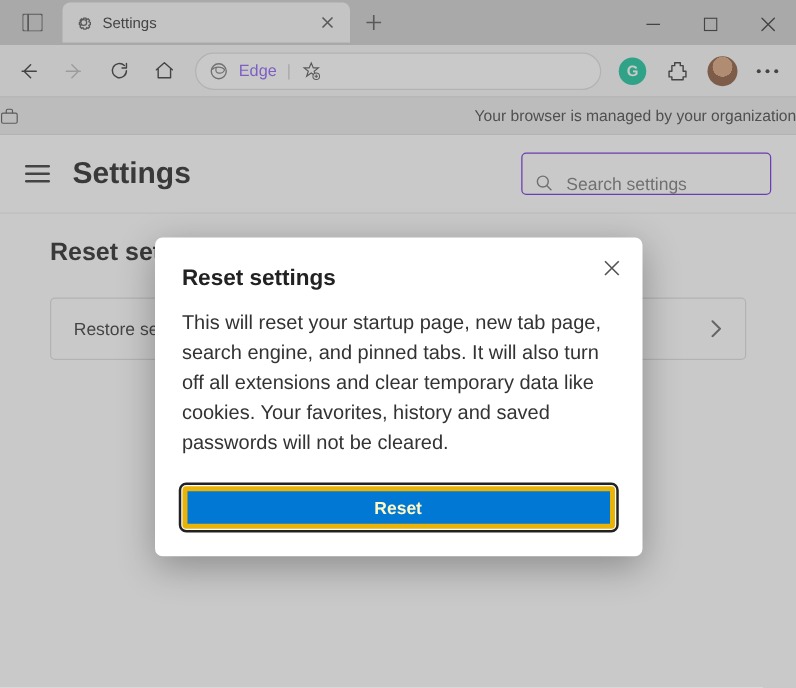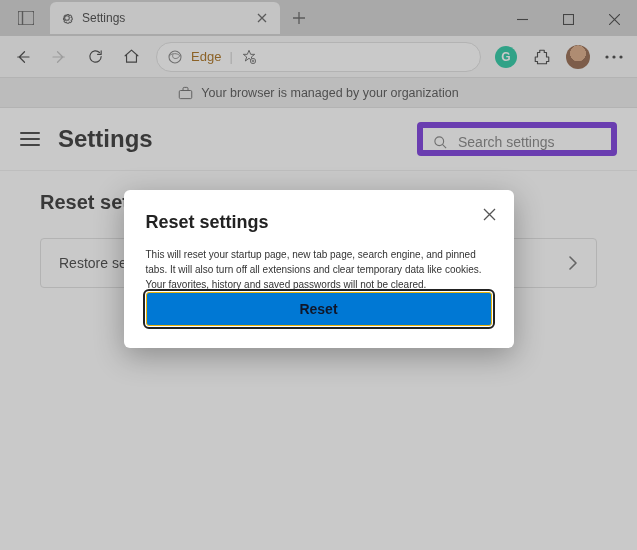--- a/index.html
+++ b/index.html
@@ -14,50 +14,50 @@
   .tab .title { flex: 1; color: #333; }
   .tab .close { width: 16px; height: 16px; display: flex; align-items: center; justify-content: center; }
   .new-tab { width: 30px; height: 30px; display: flex; align-items: center; justify-content: center; margin-left: 4px; }
   .win-controls { margin-left: auto; display: flex; }
   .win-btn { width: 46px; height: 34px; display: flex; align-items: center; justify-content: center; }
 
   
   .toolbar { height: 42px; background: #f7f7f7; display: flex; align-items: center; padding: 0 6px; gap: 2px; border-bottom: 1px solid #ddd; }
   .tool-btn { width: 34px; height: 34px; display: flex; align-items: center; justify-content: center; border-radius: 4px; }
   .addr { flex: 1; height: 30px; background: #fff; border: 1px solid #ddd; border-radius: 15px; display: flex; align-items: center; padding: 0 10px; margin: 0 6px; font-size: 13px; color: #555; gap: 8px; }
-  .addr .edge-label { color: #a16207; }
+  .addr .edge-label { color: #8b5cf6; }
   .addr .sep { color: #ccc; }
   .addr .url { flex: 1; color: #222; white-space: nowrap; overflow: hidden; text-overflow: ellipsis; }
   .avatar { width: 24px; height: 24px; border-radius: 50%; background: radial-gradient(circle at 50% 35%, #d8a27a 40%, #8b5a3c 41%); margin: 0 5px; }
   .grammarly { width: 22px; height: 22px; border-radius: 50%; background: #15c39a; display: flex; align-items: center; justify-content: center; color: #fff; font-size: 12px; font-weight: bold; }
 
   
-  .managed { height: 30px; background: #ececec; display: flex; align-items: center; justify-content: center; font-size: 12.5px; color: #444; gap: 8px; border-bottom: 1px solid #ddd; }
+  .managed { height: 30px; background: #ececec; display: flex; align-items: center; justify-content: space-between; font-size: 12.5px; color: #444; gap: 8px; border-bottom: 1px solid #ddd; }
 
   
   .settings-hdr { background: #fff; display: flex; align-items: center; padding: 14px 20px; gap: 18px; border-bottom: 1px solid #eee; }
   .hamburger { width: 20px; height: 14px; display: flex; flex-direction: column; justify-content: space-between; }
   .hamburger span { height: 2px; background: #333; border-radius: 1px; }
   .settings-title { font-size: 24px; font-weight: 600; color: #222; flex: 1; }
-  .search-box { width: 200px; height: 34px; border: 6px solid #6d28d9; border-radius: 4px; display: flex; align-items: flex-end; padding: 0 10px; gap: 10px; color: #777; font-size: 14px; }
+  .search-box { width: 200px; height: 34px; border: 1px solid #6d28d9; border-radius: 4px; display: flex; align-items: flex-start; padding: 16px 10px; gap: 10px; color: #777; font-size: 14px; }
 
   
   .content { background: #fff; height: calc(550px - 36px - 42px - 30px - 62px); padding: 20px 40px; }
   .section-title { font-size: 20px; font-weight: 600; color: #222; margin-bottom: 24px; }
   .row { border: 1px solid #ddd; border-radius: 4px; padding: 16px 18px; display: flex; align-items: center; justify-content: space-between; font-size: 14px; color: #333; }
 
   
   .overlay { position: absolute; inset: 0; background: rgba(100,100,100,0.35); display: flex; align-items: flex-start; justify-content: center; padding-top: 190px; }
   .dialog { background: #fff; width: 390px; border-radius: 6px; box-shadow: 0 8px 30px rgba(0,0,0,0.3); padding: 22px; position: relative; }
   .dialog-close { position: absolute; top: 12px; right: 12px; width: 24px; height: 24px; display: flex; align-items: center; justify-content: center; }
   .dialog h2 { font-size: 18px; font-weight: 600; color: #222; margin-bottom: 14px; }
-  .dialog p { font-size: 10px; color: #333; line-height: 1.5; }
+  .dialog p { font-size: 16px; color: #333; line-height: 1.5; margin-bottom: 22px; }
   .dialog-btns { display: flex; gap: 10px; }
   .dialog-btns button { flex: 1; height: 34px; font-size: 14px; border-radius: 3px; cursor: pointer; }
-  .btn-primary { background: #0078d4; color: #0f172a; border: 1px solid #eab308; outline: 2px solid #222; outline-offset: 1px; font-weight: 600; }
+  .btn-primary { background: #0078d4; color: #fef9c3; border: 4px solid #eab308; outline: 2px solid #222; outline-offset: 1px; font-weight: 600; }
   .btn-secondary { background: #f0f0f0; color: #333; border: 1px solid #ddd; }
 
   svg { display: block; }
   .muted { color: #999; }
 </style>
 </head>
 <body>
 
 <div class="titlebar">
   <div class="tab-strip">

